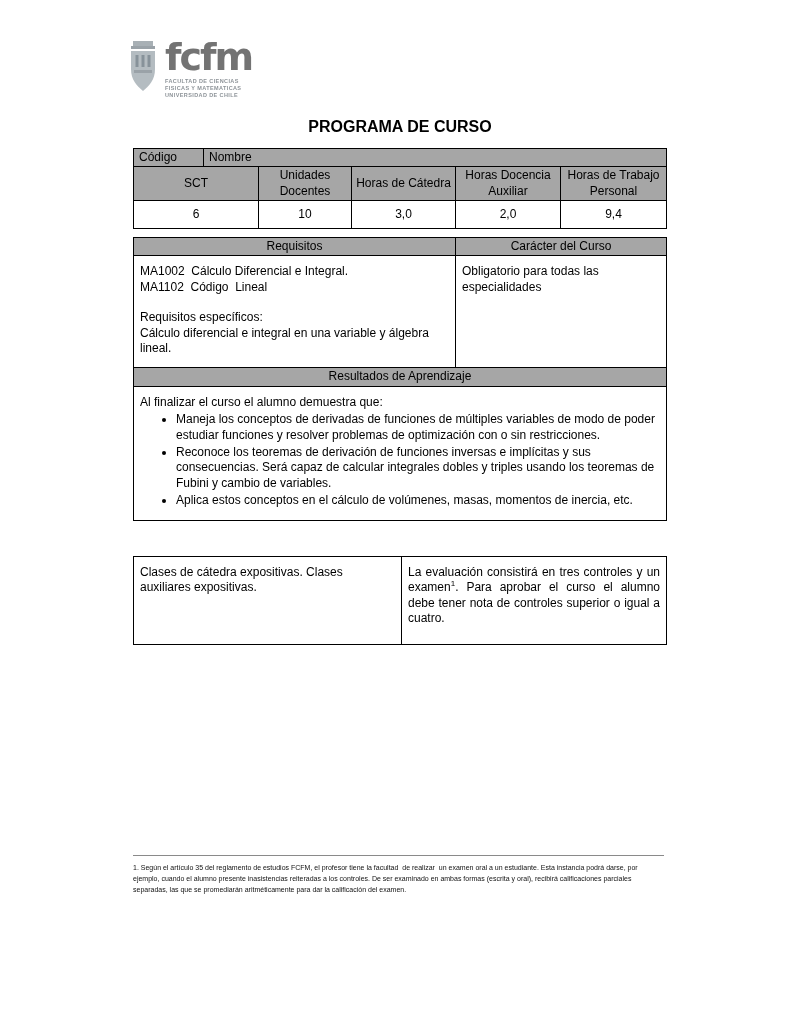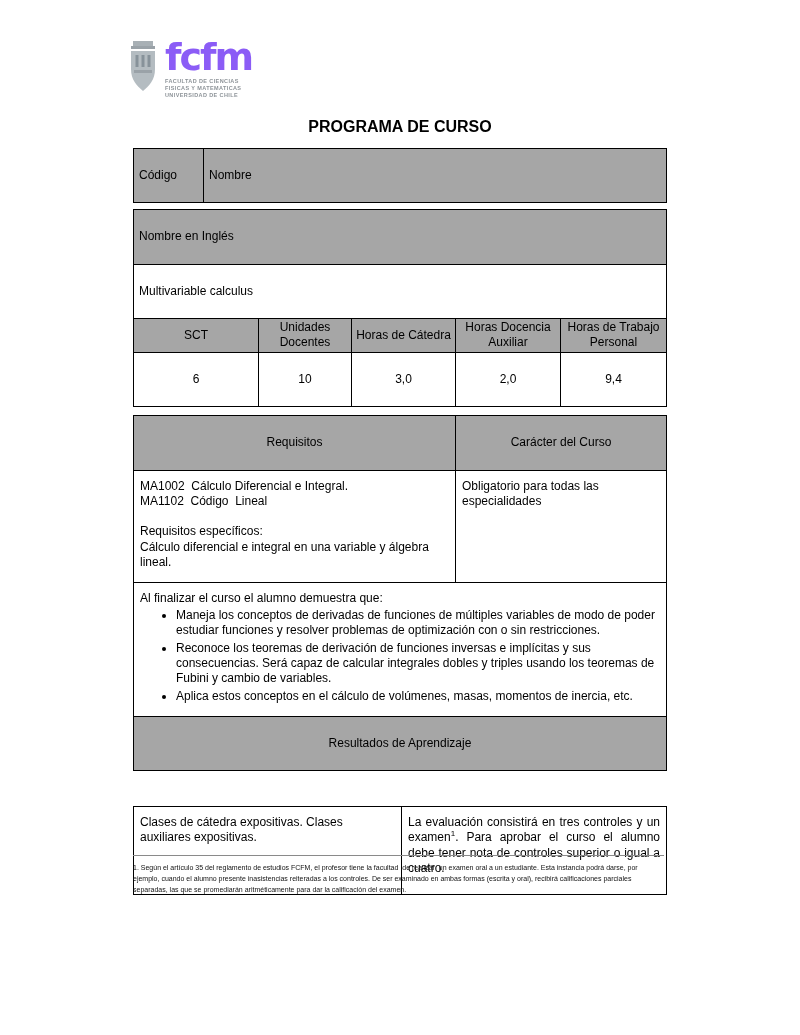--- a/index.html
+++ b/index.html
@@ -4,31 +4,31 @@
 <style>
   * { margin:0; padding:0; box-sizing:border-box; }
   html,body { background:#ffffff; }
   body { font-family:"Liberation Sans", sans-serif; color:#000; }
   .page { position:relative; width:800px; height:1035px; margin:0 auto; background:#fff; overflow:hidden; }
 
   
   .logo { position:absolute; left:128px; top:40px; display:flex; align-items:flex-start; gap:7px; }
   .seal { width:30px; height:56px; flex:0 0 auto; }
   .logo-text { display:flex; flex-direction:column; }
-  .brand { font-family:"DejaVu Sans", sans-serif; font-weight:bold; font-size:38px; line-height:0.92; letter-spacing:-2px; color:#8b5cf6; }
+  .brand { font-family:"DejaVu Sans", sans-serif; font-weight:bold; font-size:38px; line-height:0.92; letter-spacing:-2px; color:#737373; }
   .logo-sub { margin-top:3px; font-size:5.5px; line-height:1.25; letter-spacing:0.4px; color:#8d9398; font-weight:bold; }
 
   
   .title { position:absolute; top:118px; left:0; width:100%; text-align:center; font-size:16px; font-weight:bold; }
 
   
   .content { position:absolute; left:133px; top:148px; width:533px; }
 
   table { border-collapse:collapse; width:533px; table-layout:fixed; font-size:12px; }
-  td, th { border:1px solid #000; padding:19px 5px; font-weight:normal; text-align:left; vertical-align:middle; line-height:1.28; }
+  td, th { border:1px solid #000; padding:1px 5px; font-weight:normal; text-align:left; vertical-align:middle; line-height:1.28; }
   th { background:#a6a6a6; }
 
   .t-gap-sm { margin-top:6px; }
   .t-gap-md { margin-top:8px; }
   .t-gap-lg { margin-top:35px; }
   .t-merge { margin-top:-1px; }
 
   .h17 { height:17px; }
   .row-tall td { height:28px; vertical-align:top; padding-top:2px; }
 
@@ -87,33 +87,20 @@
           <col style="width:463px">
         </colgroup>
       <tbody>
           <tr class="h17">
         <th>Código</th>
         <th>Nombre</th>
       </tr>
     </tbody>
       </table>
 
-    <table class="t-gap-sm">
-      <colgroup>
-          <col style="width:533px">
-        </colgroup>
-      <tbody>
-          <tr class="h17">
-        <th>Nombre en Inglés</th>
-      </tr>
-      <tr class="h17">
-        <td>Multivariable calculus</td>
-      </tr>
-    </tbody>
-      </table>
 
     <table class="t-merge">
       <colgroup>
         <col style="width:125px">
           <col style="width:93px">
           <col style="width:104px">
           <col style="width:105px">
           <col style="width:106px">
       </colgroup>
       <tbody>
@@ -156,31 +143,31 @@
       </tr>
     </tbody>
       </table>
 
     <table class="t-merge">
       <colgroup>
           <col style="width:533px">
         </colgroup>
       <tbody>
           <tr>
+        <th class="center" style="height:15px">Resultados de Aprendizaje</th>
+      </tr>
+      <tr>
         <td class="cell-top res-body">
           <div>Al finalizar el curso el alumno demuestra que:</div>
           <ul>
             <li>Maneja los conceptos de derivadas de funciones de múltiples variables de modo de poder estudiar funciones y resolver problemas de optimización con o sin restricciones.</li>
             <li>Reconoce los teoremas de derivación de funciones inversas e implícitas y sus consecuencias. Será capaz de calcular integrales dobles y triples usando los teoremas de Fubini y cambio de variables.</li>
             <li>Aplica estos conceptos en el cálculo de volúmenes, masas, momentos de inercia, etc.</li>
           </ul>
         </td>
-      </tr>
-      <tr>
-        <th class="center" style="height:15px">Resultados de Aprendizaje</th>
       </tr>
     </tbody>
       </table>
 
     <table class="t-gap-lg">
       <colgroup>
           <col style="width:268px">
           <col style="width:265px">
         </colgroup>
       <tbody>

